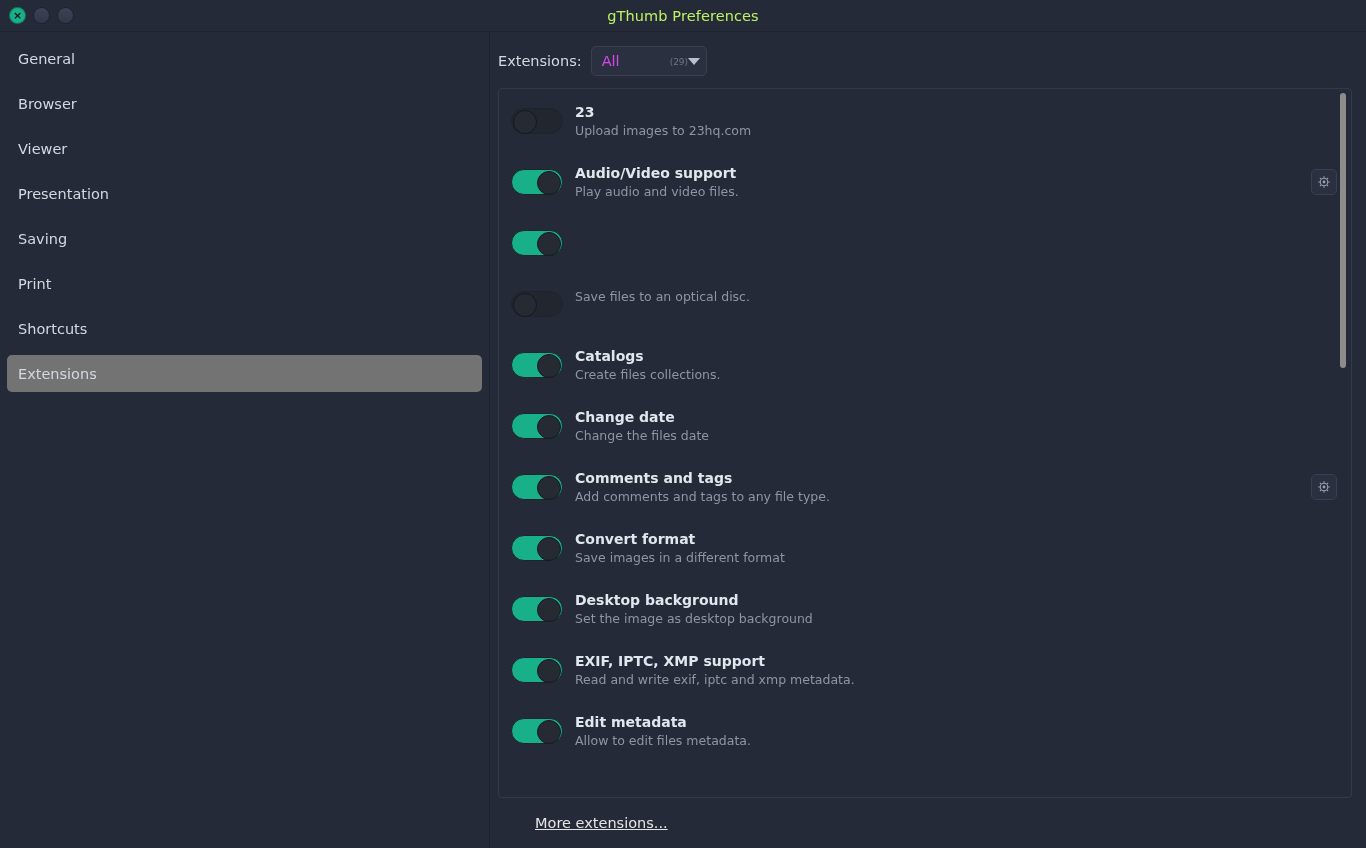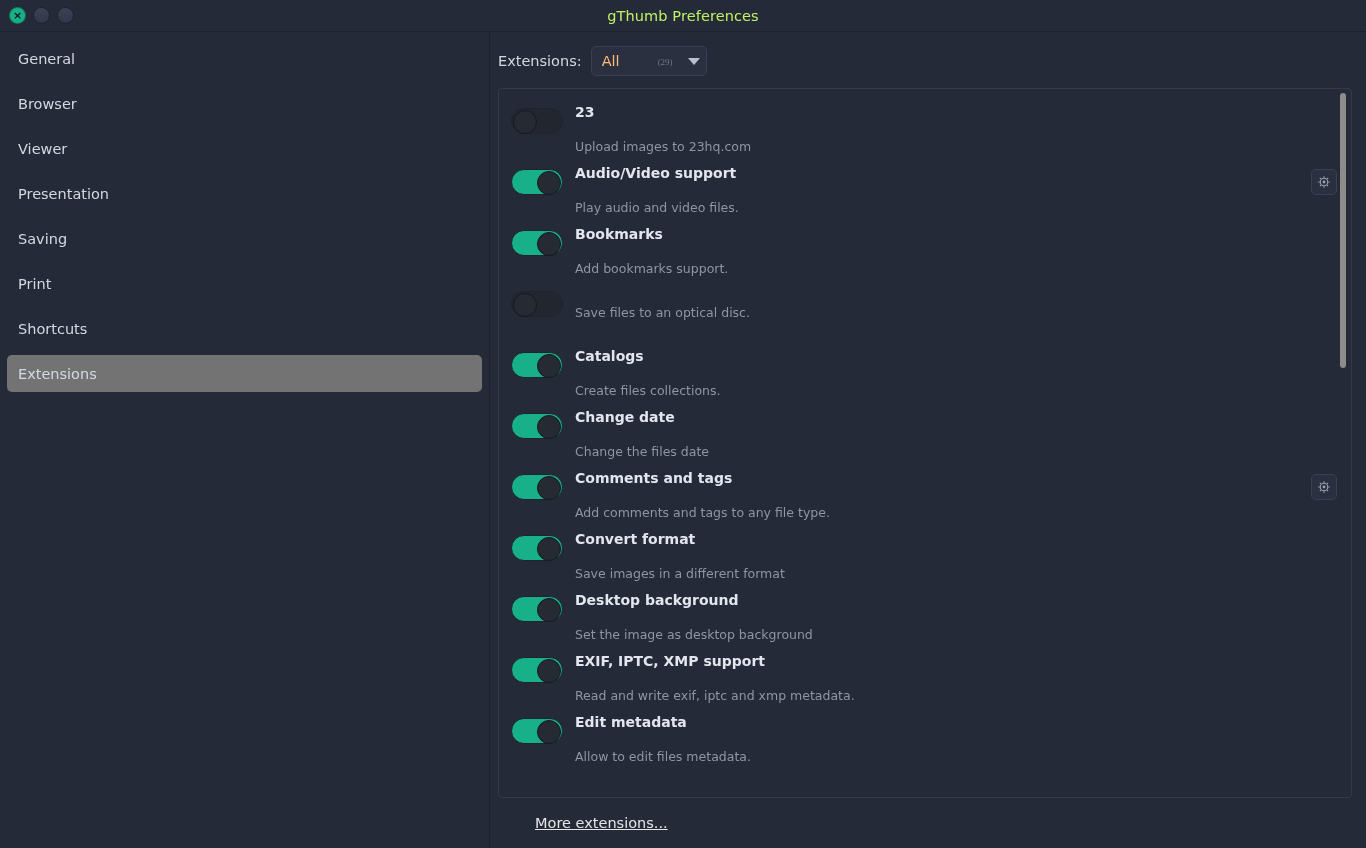--- a/index.html
+++ b/index.html
@@ -127,32 +127,31 @@
     background: #2b3040;
     border: 1px solid #3a4053;
     border-radius: 5px;
     display: flex;
     align-items: center;
     padding: 0 6px 0 10px;
     cursor: pointer;
   }
   .combo-value {
     font-size: 14.5px;
-    color: #fdba74;
+    color: #d946ef;
     flex: 1 1 auto;
   }
   .combo-count {
     font-size: 9px;
     color: #6e7585;
     overflow: hidden;
     max-width: 18px;
     white-space: nowrap;
-    margin-right: 15px;
+    margin-right: 0;
     transform: translateY(1px);
-    font-family: Liberation Serif, serif;
   }
   .combo-arrow {
     width: 0; height: 0;
     border-left: 6px solid transparent;
     border-right: 6px solid transparent;
     border-top: 7px solid #b9bfcc;
     flex: 0 0 auto;
   }
 
   
@@ -212,21 +211,21 @@
     font-size: 14px;
     font-weight: bold;
     color: #e2e6ee;
     line-height: 17px;
     white-space: nowrap;
   }
   .ext-desc {
     font-size: 12.5px;
     color: #8e95a5;
     line-height: 16px;
-    margin-top: 18px;
+    margin-top: 2px;
     white-space: nowrap;
   }
   .gear-btn {
     flex: 0 0 auto;
     width: 26px;
     height: 26px;
     margin-top: 8px;
     border: 1px solid #3a4053;
     border-radius: 5px;
     background: #2b3040;
@@ -365,24 +364,20 @@
                     <path d="M8 1.4v1.7M8 12.9v1.7M1.4 8h1.7M12.9 8h1.7M3.3 3.3l1.2 1.2M11.5 11.5l1.2 1.2M12.7 3.3l-1.2 1.2M4.5 11.5l-1.2 1.2"></path>
                   </g>
                   <circle cx="8" cy="8" r="1.6" fill="#9aa1b1"></circle>
                 </svg>
               </div>
             </div>
             <div class="ext-row">
               <div class="toggle on">
                 <div class="knob"></div>
               </div>
-              <div class="ext-text">
-                <div class="ext-name">Bookmarks</div>
-                <div class="ext-desc">Add bookmarks support.</div>
-              </div>
               <div class="gear-btn hidden">
                 <svg width="14" height="14" viewBox="0 0 16 16" aria-hidden="true">
                   <g fill="none" stroke="#9aa1b1" stroke-width="1.3">
                     <circle cx="8" cy="8" r="4.3"></circle>
                     <path d="M8 1.4v1.7M8 12.9v1.7M1.4 8h1.7M12.9 8h1.7M3.3 3.3l1.2 1.2M11.5 11.5l1.2 1.2M12.7 3.3l-1.2 1.2M4.5 11.5l-1.2 1.2"></path>
                   </g>
                   <circle cx="8" cy="8" r="1.6" fill="#9aa1b1"></circle>
                 </svg>
               </div>
             </div>

